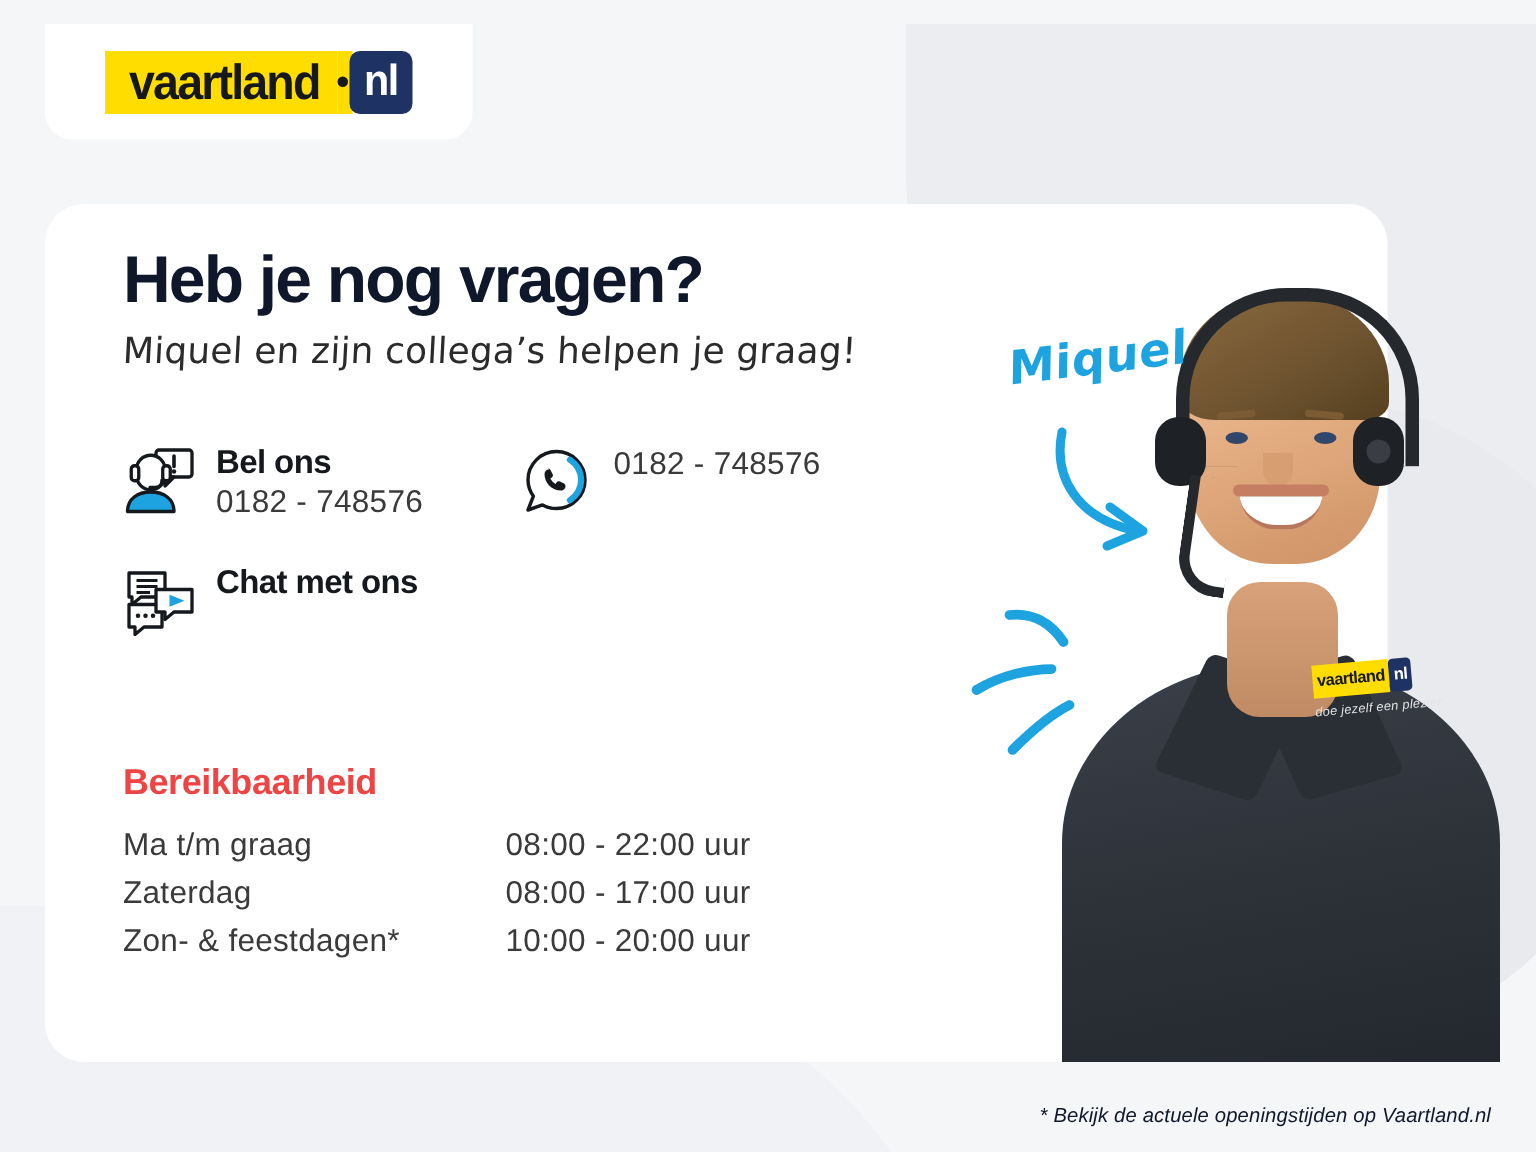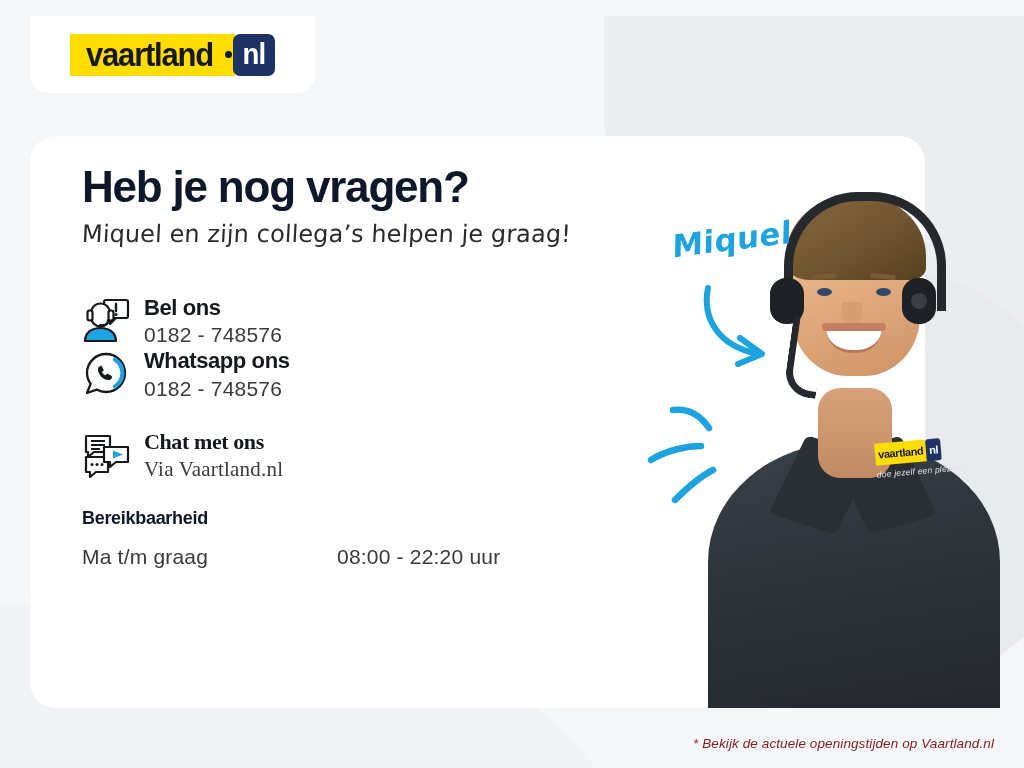--- a/index.html
+++ b/index.html
@@ -70,39 +70,39 @@
   }
   .subhead{
     margin:10px 0 0 0;
     font-family:"DejaVu Sans","Liberation Sans",sans-serif;
     font-size:24px;color:#2B2B2B;font-weight:400;letter-spacing:.1px;
     transform:skewX(-3deg);transform-origin:left center;
   }
 
   
   .contact-grid{position:absolute;left:52px;top:158px;width:600px;}
-  .row{display:flex;flex-direction:column;}
+  .row{display:flex;}
   .contact{
     display:flex;align-items:flex-start;gap:14px;
   }
   .contact.call{width:265px;}
-  .contact.chat{margin-top:27px;font-family:Liberation Serif, serif;}
+  .contact.chat{margin-top:27px;}
   .c-icon{width:48px;height:48px;flex:0 0 48px;margin-top:2px;}
   .c-text{padding-top:1px;}
   .c-title{
     font-size:22px;font-weight:700;color:#15181C;letter-spacing:-.4px;line-height:1.15;
   }
   .c-sub{
     font-size:21px;color:#3A3A3A;font-weight:400;margin-top:3px;letter-spacing:.2px;
   }
 
   
   .hours{position:absolute;left:52px;top:372px;width:520px;}
   .hours-title{
-    font-size:18px;font-weight:700;color:#0f172a;letter-spacing:-.3px;margin-bottom:12px;
+    font-size:24px;font-weight:700;color:#ef4444;letter-spacing:-.3px;margin-bottom:12px;
   }
   table.hours-table{border-collapse:collapse;width:470px;}
   table.hours-table td{
     font-size:21px;color:#3A3A3A;padding:4px 0;letter-spacing:.2px;font-weight:400;
   }
   table.hours-table td.day{width:255px;}
 
   
   .person{
     position:absolute;left:700px;top:126px;width:300px;height:566px;overflow:hidden;
@@ -198,21 +198,21 @@
     font-family:"DejaVu Sans","Liberation Sans",sans-serif;
     font-size:31px;font-weight:700;color:#1CA3E0;
     transform:rotate(-7deg) skewX(-8deg);letter-spacing:.5px;
   }
   .arrow{position:absolute;left:700px;top:268px;}
   .dashes{position:absolute;left:645px;top:372px;}
 
   
   .footnote{
     position:absolute;right:30px;bottom:33px;
-    font-size:13.5px;font-style:italic;color:#7f1d1d;letter-spacing:.1px;
+    font-size:13.5px;font-style:italic;color:#0f172a;letter-spacing:.1px;
   }
 </style>
 </head>
 <body>
 
 <div class="stage">
 
   <div class="bg-right"></div>
   <div class="bg-bottom-left"></div>
   <div class="bg-blob"></div>
@@ -264,21 +264,20 @@
 
         <div class="contact whatsapp">
           <span class="c-icon">
             <svg viewBox="0 0 48 48" width="48" height="48">
               <path d="M24 5a19 19 0 0 1 0 38 18.8 18.8 0 0 1-9.3-2.4L5 44l3.6-9.2A18.8 18.8 0 0 1 5 24 19 19 0 0 1 24 5Z" fill="#fff" stroke="#15181C" stroke-width="2.3" stroke-linejoin="round"></path>
               <path d="M33 10.5A17 17 0 0 1 40.5 24 17 17 0 0 1 33 37.5" fill="none" stroke="#1CA3E0" stroke-width="4.2" stroke-linecap="round"></path>
               <path d="M19 17c-1.6 0-3 1.3-3 3 0 6 5 11 11 11 1.7 0 3-1.4 3-3 0-.7-.4-1.3-1-1.6l-3-1.5c-.7-.3-1.5-.1-1.9.6l-.7 1.1a9.6 9.6 0 0 1-3.6-3.6l1.1-.7c.7-.4.9-1.2.6-1.9l-1.5-3c-.3-.6-.9-1-1.6-1Z" fill="#15181C"></path>
             </svg>
           </span>
           <span class="c-text">
-            <div class="c-title">Whatsapp ons</div>
             <div class="c-sub">0182 - 748576</div>
           </span>
         </div>
       </div>
 
       <div class="contact chat">
         <span class="c-icon">
           <svg viewBox="0 0 48 48" width="48" height="48">
             <path d="M4 6h24v16H12l-6 5v-5H4z" fill="#fff" stroke="#15181C" stroke-width="2.2" stroke-linejoin="round"></path>
             <line x1="9" y1="11" x2="23" y2="11" stroke="#15181C" stroke-width="2"></line>
@@ -287,32 +286,39 @@
             <path d="M4 27h22v15H14l-6 5v-5H4z" fill="#fff" stroke="#15181C" stroke-width="2.2" stroke-linejoin="round"></path>
             <circle cx="10" cy="34.5" r="1.5" fill="#15181C"></circle>
             <circle cx="15" cy="34.5" r="1.5" fill="#15181C"></circle>
             <circle cx="20" cy="34.5" r="1.5" fill="#15181C"></circle>
             <path d="M22 17h24v15H34l-6 5v-5h-6z" fill="#fff" stroke="#15181C" stroke-width="2.2" stroke-linejoin="round"></path>
             <path d="M31 20.5 L41 24.5 L31 28.5 Z" fill="#1CA3E0"></path>
           </svg>
         </span>
         <span class="c-text">
           <div class="c-title">Chat met ons</div>
-          <div class="c-sub">Via Vaartland.nl</div>
         </span>
       </div>
     </div>
 
     <div class="hours">
       <div class="hours-title">Bereikbaarheid</div>
       <table class="hours-table">
         <tbody>
           <tr>
             <td class="day">Ma t/m graag</td>
-            <td class="time">08:00 - 22:20 uur</td>
+            <td class="time">08:00 - 22:00 uur</td>
+          </tr>
+          <tr>
+            <td class="day">Zaterdag</td>
+            <td class="time">08:00 - 17:00 uur</td>
+          </tr>
+          <tr>
+            <td class="day">Zon- &amp; feestdagen*</td>
+            <td class="time">10:00 - 20:00 uur</td>
           </tr>
         </tbody>
       </table>
     </div>
   </div>
 
   <div class="person">
     <div class="p-torso"></div>
     <div class="p-collar-l"></div>
     <div class="p-collar-r"></div>

